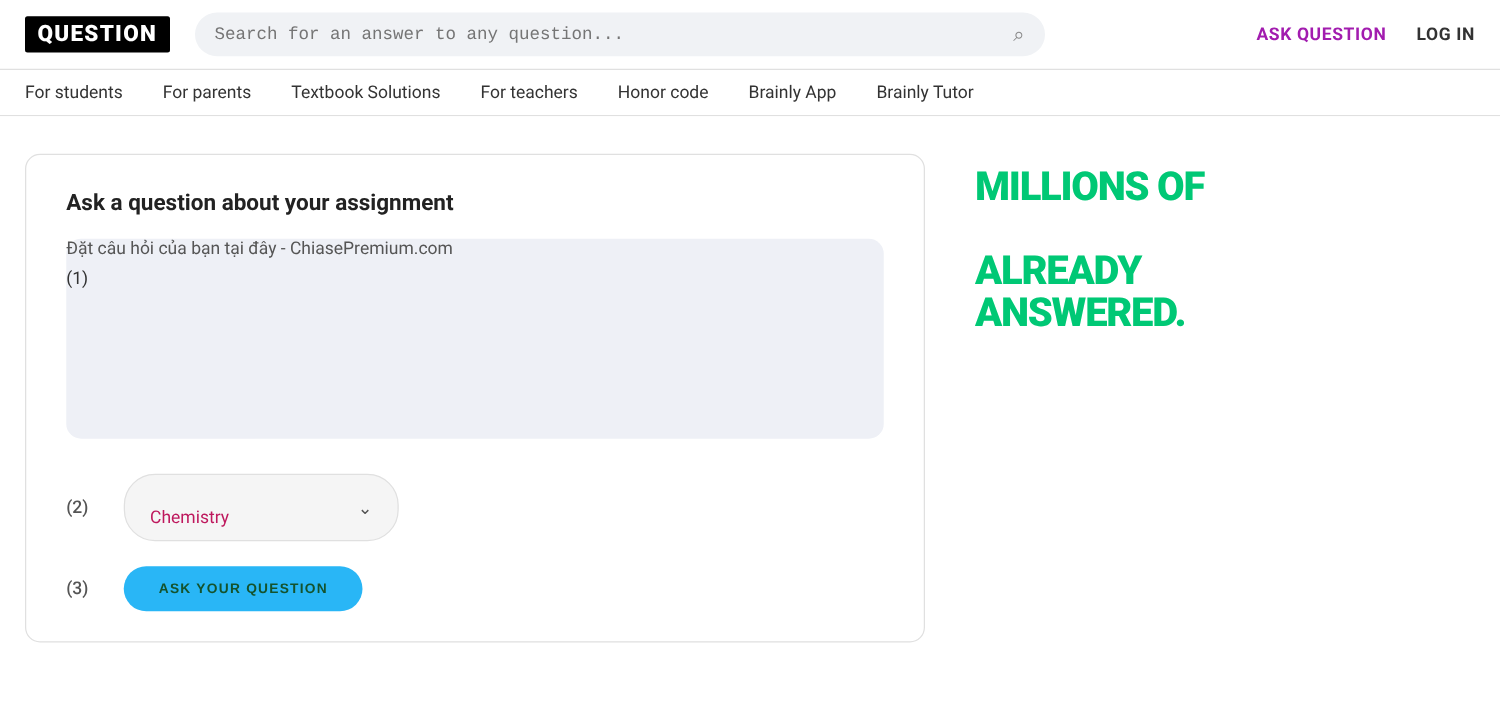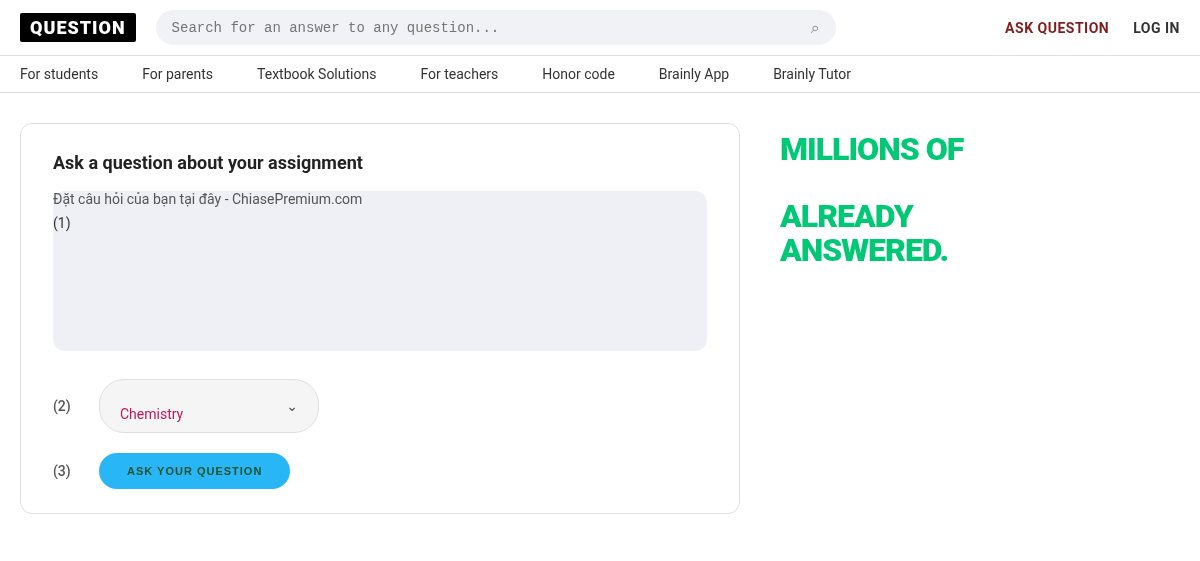--- a/index.html
+++ b/index.html
@@ -5,25 +5,25 @@
     * { margin: 0; padding: 0; box-sizing: border-box; }
     body { font-family: -apple-system, BlinkMacSystemFont, 'Segoe UI', Roboto, Arial, sans-serif; background: #fff; width: 1200px; height: 561px; overflow: hidden; }
 
     
     .header { display: flex; align-items: center; padding: 10px 20px; border-bottom: 1px solid #e0e0e0; gap: 20px; }
     .logo { background: #000; color: #fff; font-weight: 900; font-size: 18px; padding: 4px 10px; letter-spacing: 1px; border-radius: 2px; white-space: nowrap; flex-shrink: 0; }
     .search-bar { flex: 1; display: flex; align-items: center; background: #f0f2f5; border-radius: 25px; padding: 8px 16px; gap: 8px; max-width: 680px; }
     .search-bar input { border: none; background: transparent; outline: none; width: 100%; font-size: 14px; color: #555; font-family: Liberation Mono, monospace; }
     .search-icon-wrap { color: #888; font-size: 16px; }
     .header-actions { display: flex; align-items: center; gap: 24px; margin-left: auto; }
-    .ask-question-btn { font-weight: 700; font-size: 14px; color: #7f1d1d; text-transform: uppercase; letter-spacing: 0.5px; cursor: pointer; white-space: nowrap; }
+    .ask-question-btn { font-weight: 700; font-size: 14px; color: #a21caf; text-transform: uppercase; letter-spacing: 0.5px; cursor: pointer; white-space: nowrap; }
     .login-btn { font-weight: 700; font-size: 14px; color: #333; text-transform: uppercase; letter-spacing: 0.5px; cursor: pointer; }
 
     
-    .nav { display: flex; align-items: center; padding: 10px 20px; gap: 44px; border-bottom: 1px solid #e0e0e0; }
+    .nav { display: flex; align-items: center; padding: 10px 20px; gap: 32px; border-bottom: 1px solid #e0e0e0; }
     .nav-item { font-size: 14px; color: #333; cursor: pointer; white-space: nowrap; }
 
     
     .main { display: flex; padding: 30px 20px; gap: 40px; background: #fff; height: calc(561px - 110px); }
 
     
     .left-panel { background: #fff; border: 1px solid #e0e0e0; border-radius: 12px; padding: 28px 32px; flex: 1; max-width: 720px; }
     .panel-title { font-size: 18px; font-weight: 700; color: #222; margin-bottom: 18px; }
 
     

